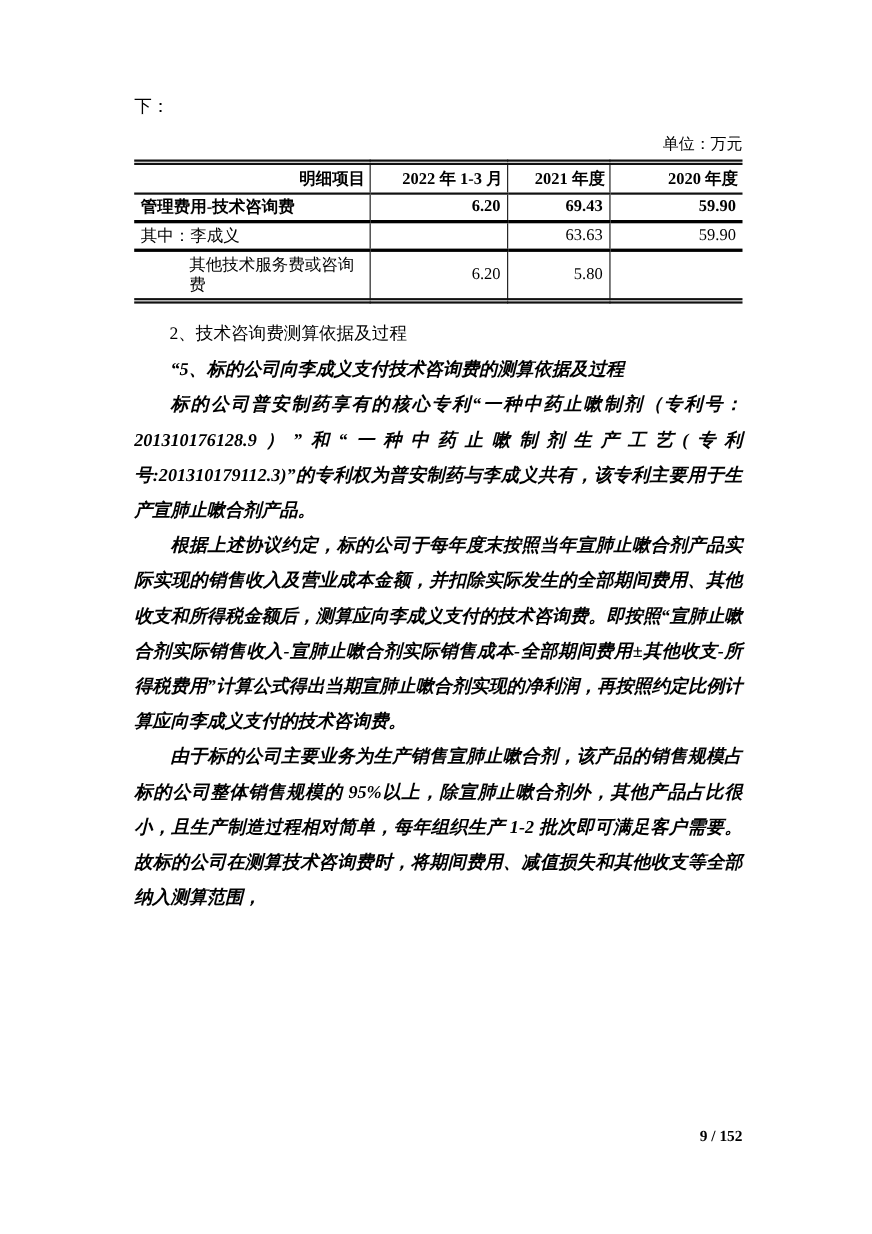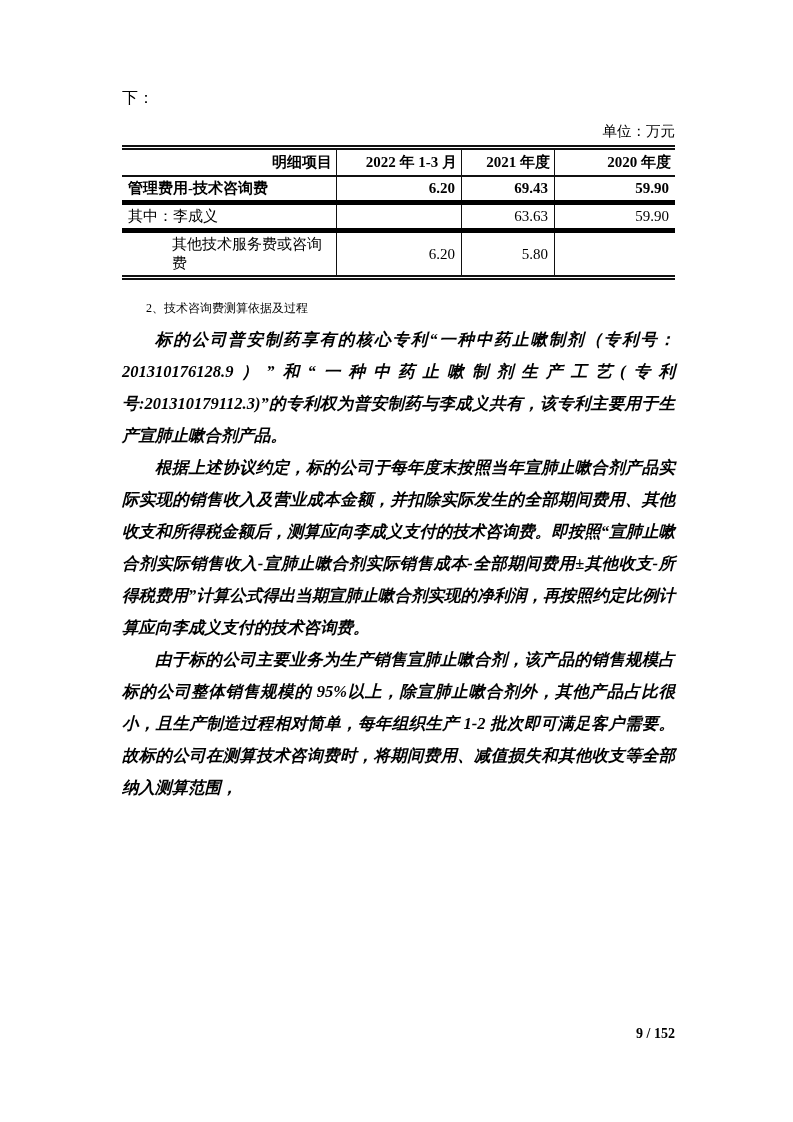--- a/index.html
+++ b/index.html
@@ -45,33 +45,33 @@
     height: 24px;
     border-bottom: 2px solid #111111;
     vertical-align: middle;
   }
   table.detail td {
     font-size: 15px;
     padding: 2px 6px;
     height: 23px;
     vertical-align: middle;
   }
-  table.detail tbody tr:not(:last-child) td { border-bottom: 5px solid #000000; }
+  table.detail tbody tr:not(:last-child) td { border-bottom: 3px solid #000000; }
   table.detail th + th, table.detail td + td { border-left: 1.5px solid #111111; }
   .col-item { width: 38.8%; }
   .col-q1   { width: 22.6%; }
   .col-2021 { width: 16.8%; }
   .col-2020 { width: 21.8%; }
   td.lbl { text-align: left; padding-left: 5px; }
   td.lbl.sub { padding-left: 50px; }
   td.num { text-align: right; padding-right: 12px; }
   .b { font-weight: bold; }
   .section-heading {
     margin-top: 12px;
-    font-size: 12px;
+    font-size: 16px;
     line-height: 32px;
     text-indent: 2em;
   }
   .para {
     font-size: 16.5px;
     line-height: 32px;
     text-align: justify;
     text-indent: 2em;
   }
   .quote-heading {
@@ -141,20 +141,21 @@
           <td class="num">6.20</td>
           <td class="num">5.80</td>
           <td class="num"></td>
         </tr>
       </tbody>
     </table>
 
     <p class="section-heading">2、技术咨询费测算依据及过程</p>
 
 
+    <p class="quote-heading">“5、标的公司向李成义支付技术咨询费的测算依据及过程</p>
 
     <p class="quote">标的公司普安制药享有的核心专利“一种中药止嗽制剂（专利号：201310176128.9）”和“一种中药止嗽制剂生产工艺(专利号:201310179112.3)”的专利权为普安制药与李成义共有，该专利主要用于生产宣肺止嗽合剂产品。</p>
 
 
     <p class="quote">根据上述协议约定，标的公司于每年度末按照当年宣肺止嗽合剂产品实际实现的销售收入及营业成本金额，并扣除实际发生的全部期间费用、其他收支和所得税金额后，测算应向李成义支付的技术咨询费。即按照“宣肺止嗽合剂实际销售收入-宣肺止嗽合剂实际销售成本-全部期间费用±其他收支-所得税费用”计算公式得出当期宣肺止嗽合剂实现的净利润，再按照约定比例计算应向李成义支付的技术咨询费。</p>
 
     <p class="quote">由于标的公司主要业务为生产销售宣肺止嗽合剂，该产品的销售规模占标的公司整体销售规模的 95%以上，除宣肺止嗽合剂外，其他产品占比很小，且生产制造过程相对简单，每年组织生产 1-2 批次即可满足客户需要。故标的公司在测算技术咨询费时，将期间费用、减值损失和其他收支等全部纳入测算范围，</p>
 
   </div>
 

